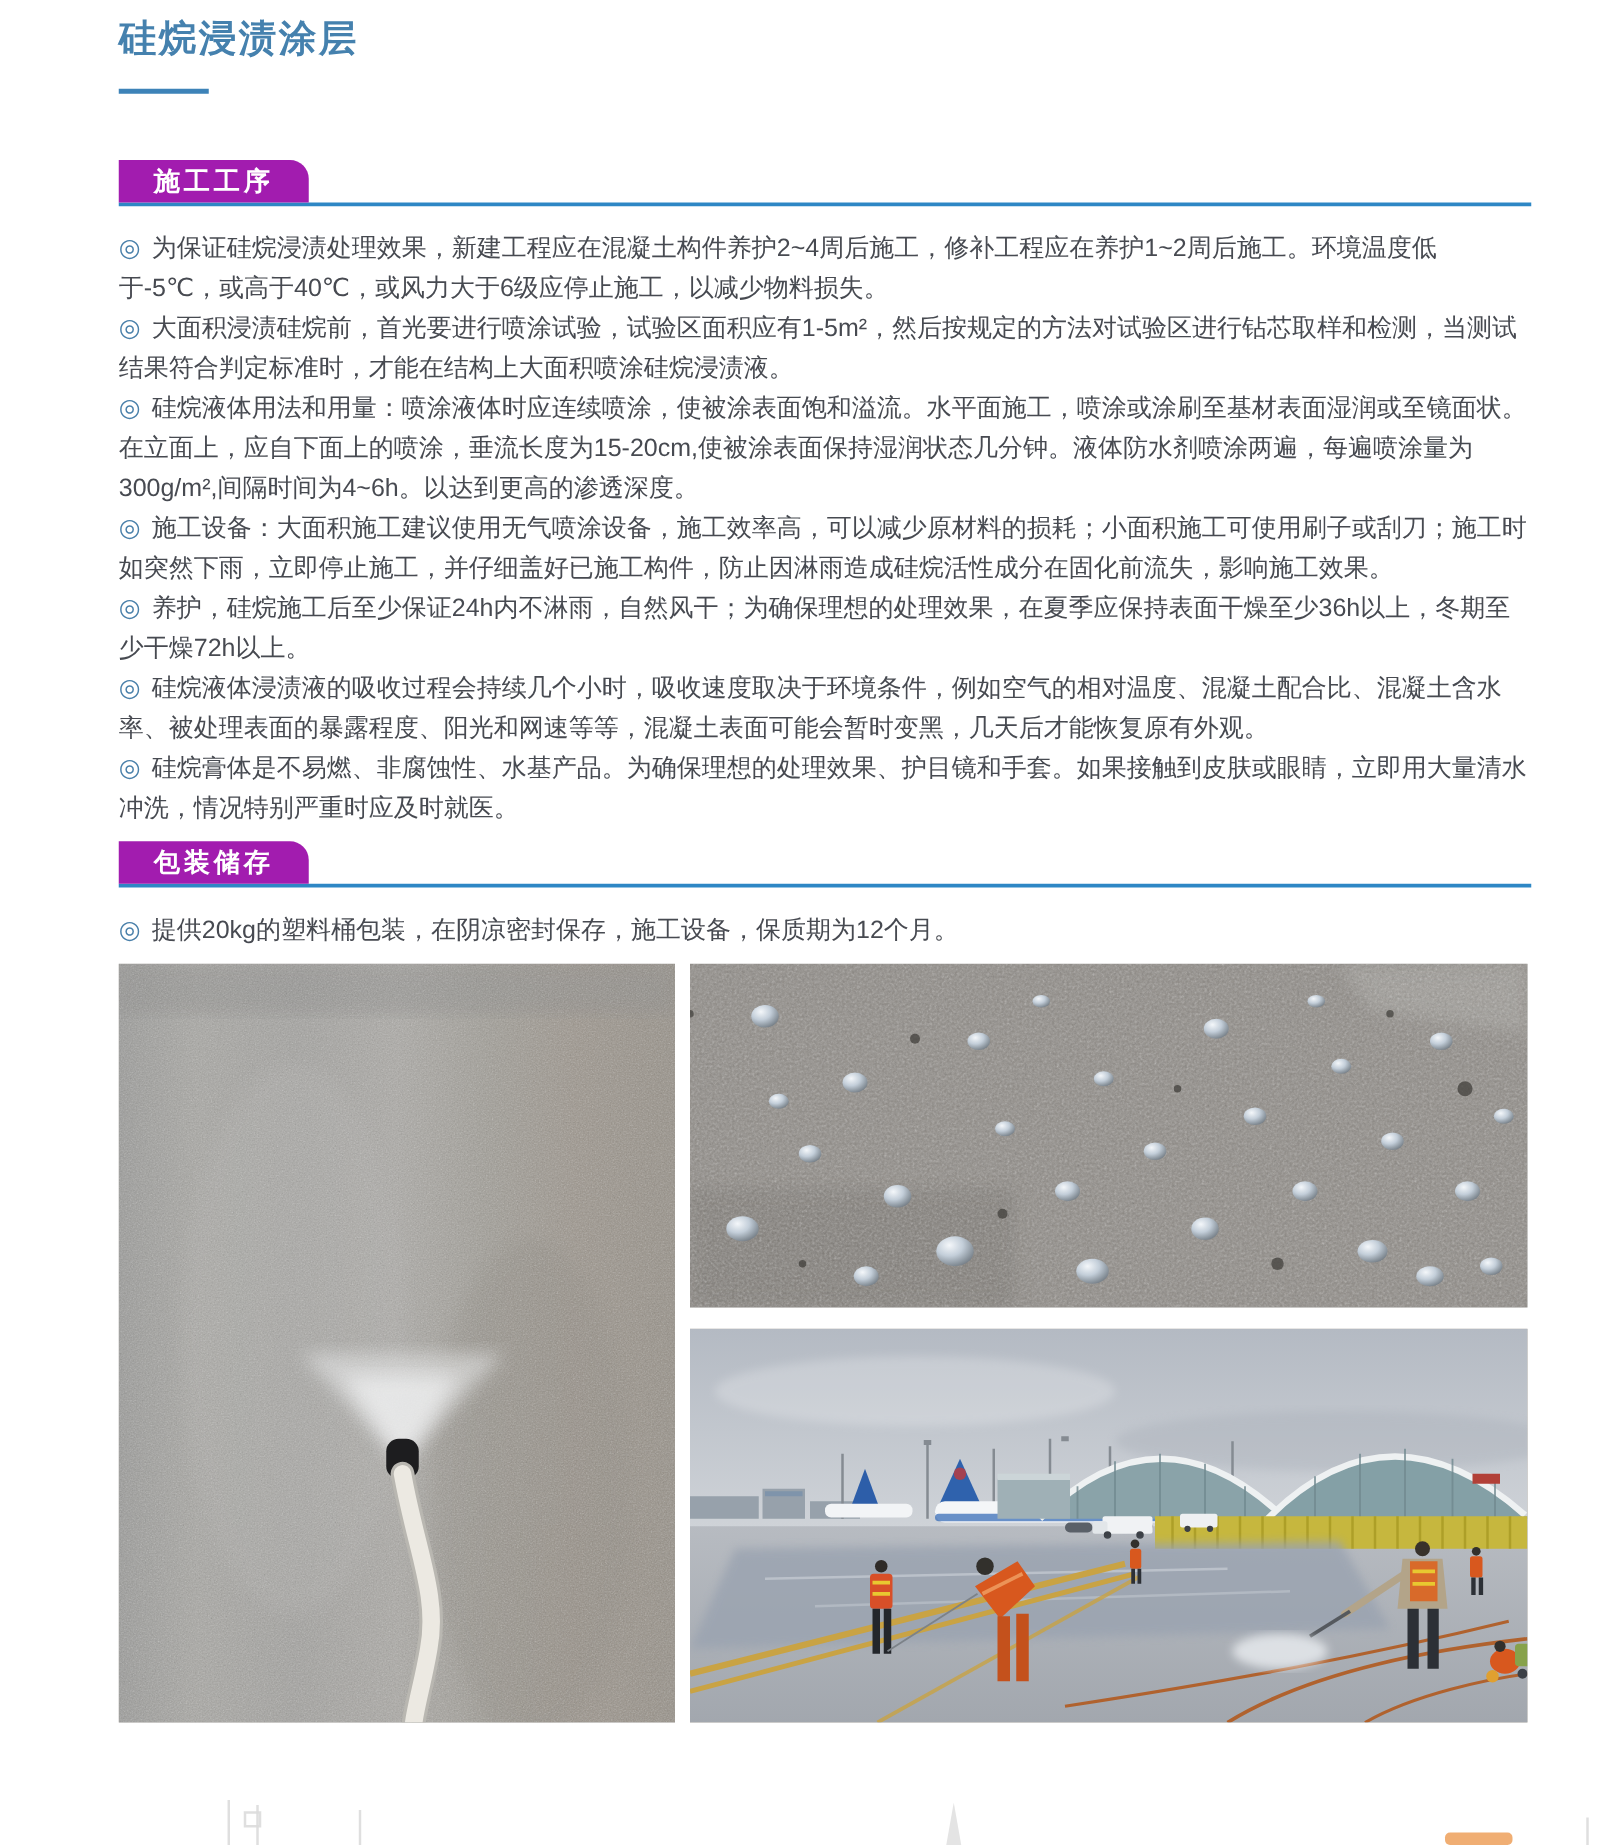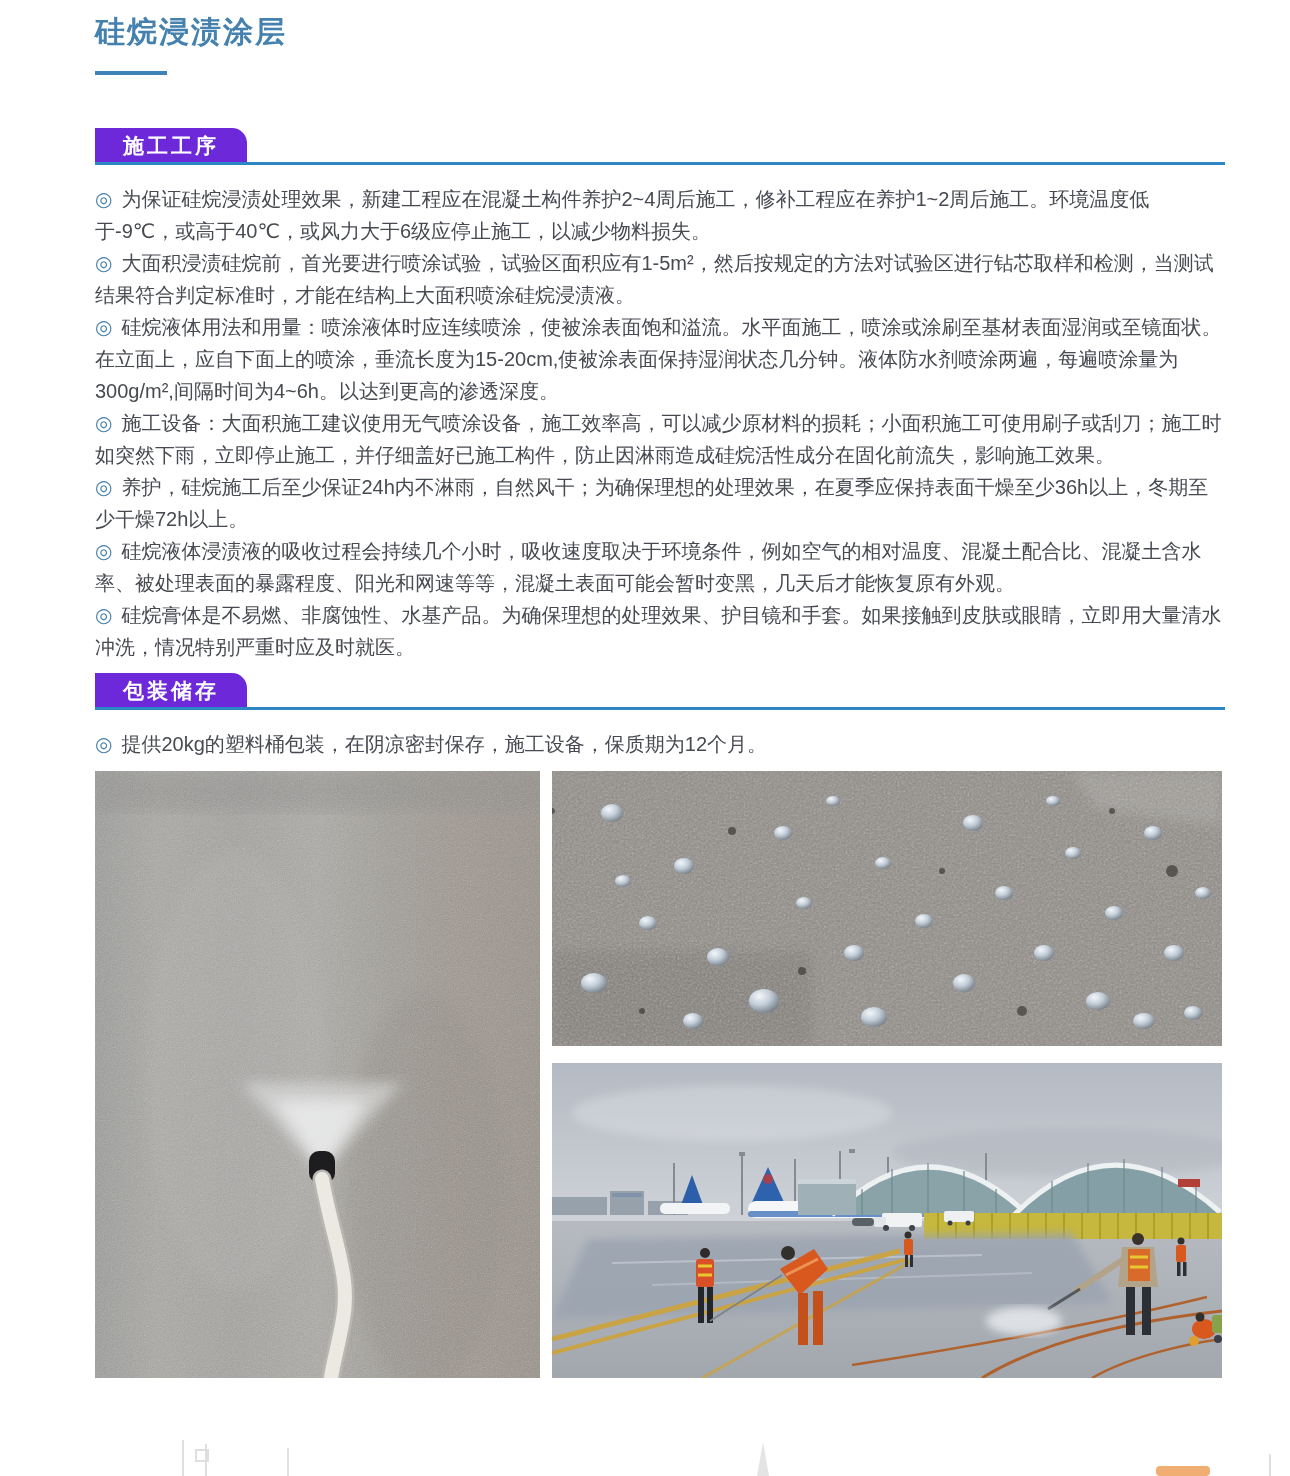--- a/index.html
+++ b/index.html
@@ -10,21 +10,21 @@
   .content{position:absolute;left:95px;top:0;width:1130px;}
   .title{
     margin:14px 0 0 0;font-size:30px;line-height:36px;font-weight:bold;
     color:#4581ae;letter-spacing:2px;
   }
   .title-underline{width:72px;height:4px;background:#3d83b8;margin-top:21px;}
   .section-hdr{border-bottom:3px solid #2e87c5;}
   .hdr1{margin-top:53px;}
   .hdr2{margin-top:10px;}
   .badge{
-    display:inline-block;background:#6d28d9;color:#ffffff;font-size:21px;font-weight:bold;
+    display:inline-block;background:#a21caf;color:#ffffff;font-size:21px;font-weight:bold;
     letter-spacing:3px;height:34px;line-height:35px;padding:0 28px;
     border-top-right-radius:15px;vertical-align:bottom;
   }
   .bullets{margin-top:18px;font-size:20px;line-height:32px;color:#474a51;}
   .bullets p{margin:0;}
   .marker{color:#4a80aa;margin-right:9px;}
   .gallery{margin-top:11px;display:flex;gap:12px;}
   .photo{overflow:hidden;background:#a3a19d;}
   .photo svg{display:block;}
   .photo-left{width:445px;height:607px;}
@@ -40,21 +40,21 @@
   <div class="content">
 
     <h1 class="title">硅烷浸渍涂层</h1>
     <div class="title-underline"></div>
 
     <div class="section-hdr hdr1">
       <span class="badge">施工工序</span>
     </div>
 
     <div class="bullets">
-      <p><span class="marker">◎</span><span>为保证硅烷浸渍处理效果，新建工程应在混凝土构件养护2~4周后施工，修补工程应在养护1~2周后施工。环境温度低于-9℃，或高于40℃，或风力大于6级应停止施工，以减少物料损失。</span></p>
+      <p><span class="marker">◎</span><span>为保证硅烷浸渍处理效果，新建工程应在混凝土构件养护2~4周后施工，修补工程应在养护1~2周后施工。环境温度低于-5℃，或高于40℃，或风力大于6级应停止施工，以减少物料损失。</span></p>
       <p><span class="marker">◎</span><span>大面积浸渍硅烷前，首光要进行喷涂试验，试验区面积应有1-5m²，然后按规定的方法对试验区进行钻芯取样和检测，当测试结果符合判定标准时，才能在结构上大面积喷涂硅烷浸渍液。</span></p>
       <p><span class="marker">◎</span><span>硅烷液体用法和用量：喷涂液体时应连续喷涂，使被涂表面饱和溢流。水平面施工，喷涂或涂刷至基材表面湿润或至镜面状。在立面上，应自下面上的喷涂，垂流长度为15-20cm,使被涂表面保持湿润状态几分钟。液体防水剂喷涂两遍，每遍喷涂量为300g/m²,间隔时间为4~6h。以达到更高的渗透深度。</span></p>
       <p><span class="marker">◎</span><span>施工设备：大面积施工建议使用无气喷涂设备，施工效率高，可以减少原材料的损耗；小面积施工可使用刷子或刮刀；施工时如突然下雨，立即停止施工，并仔细盖好已施工构件，防止因淋雨造成硅烷活性成分在固化前流失，影响施工效果。</span></p>
       <p><span class="marker">◎</span><span>养护，硅烷施工后至少保证24h内不淋雨，自然风干；为确保理想的处理效果，在夏季应保持表面干燥至少36h以上，冬期至少干燥72h以上。</span></p>
       <p><span class="marker">◎</span><span>硅烷液体浸渍液的吸收过程会持续几个小时，吸收速度取决于环境条件，例如空气的相对温度、混凝土配合比、混凝土含水率、被处理表面的暴露程度、阳光和网速等等，混凝土表面可能会暂时变黑，几天后才能恢复原有外观。</span></p>
       <p><span class="marker">◎</span><span>硅烷膏体是不易燃、非腐蚀性、水基产品。为确保理想的处理效果、护目镜和手套。如果接触到皮肤或眼睛，立即用大量清水冲洗，情况特别严重时应及时就医。</span></p>
     </div>
 
     <div class="section-hdr hdr2">
       <span class="badge">包装储存</span>

